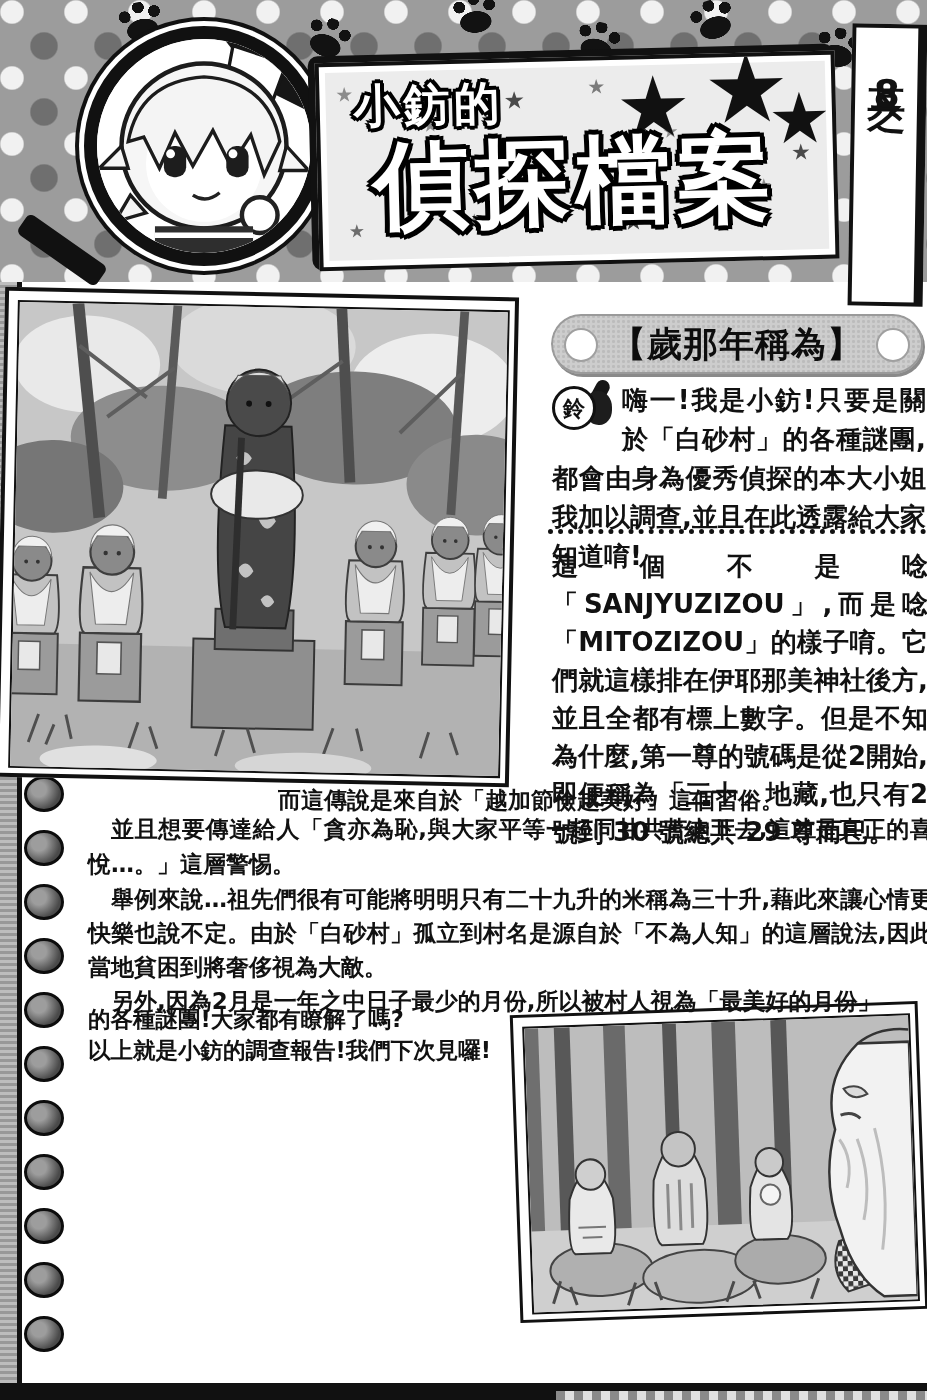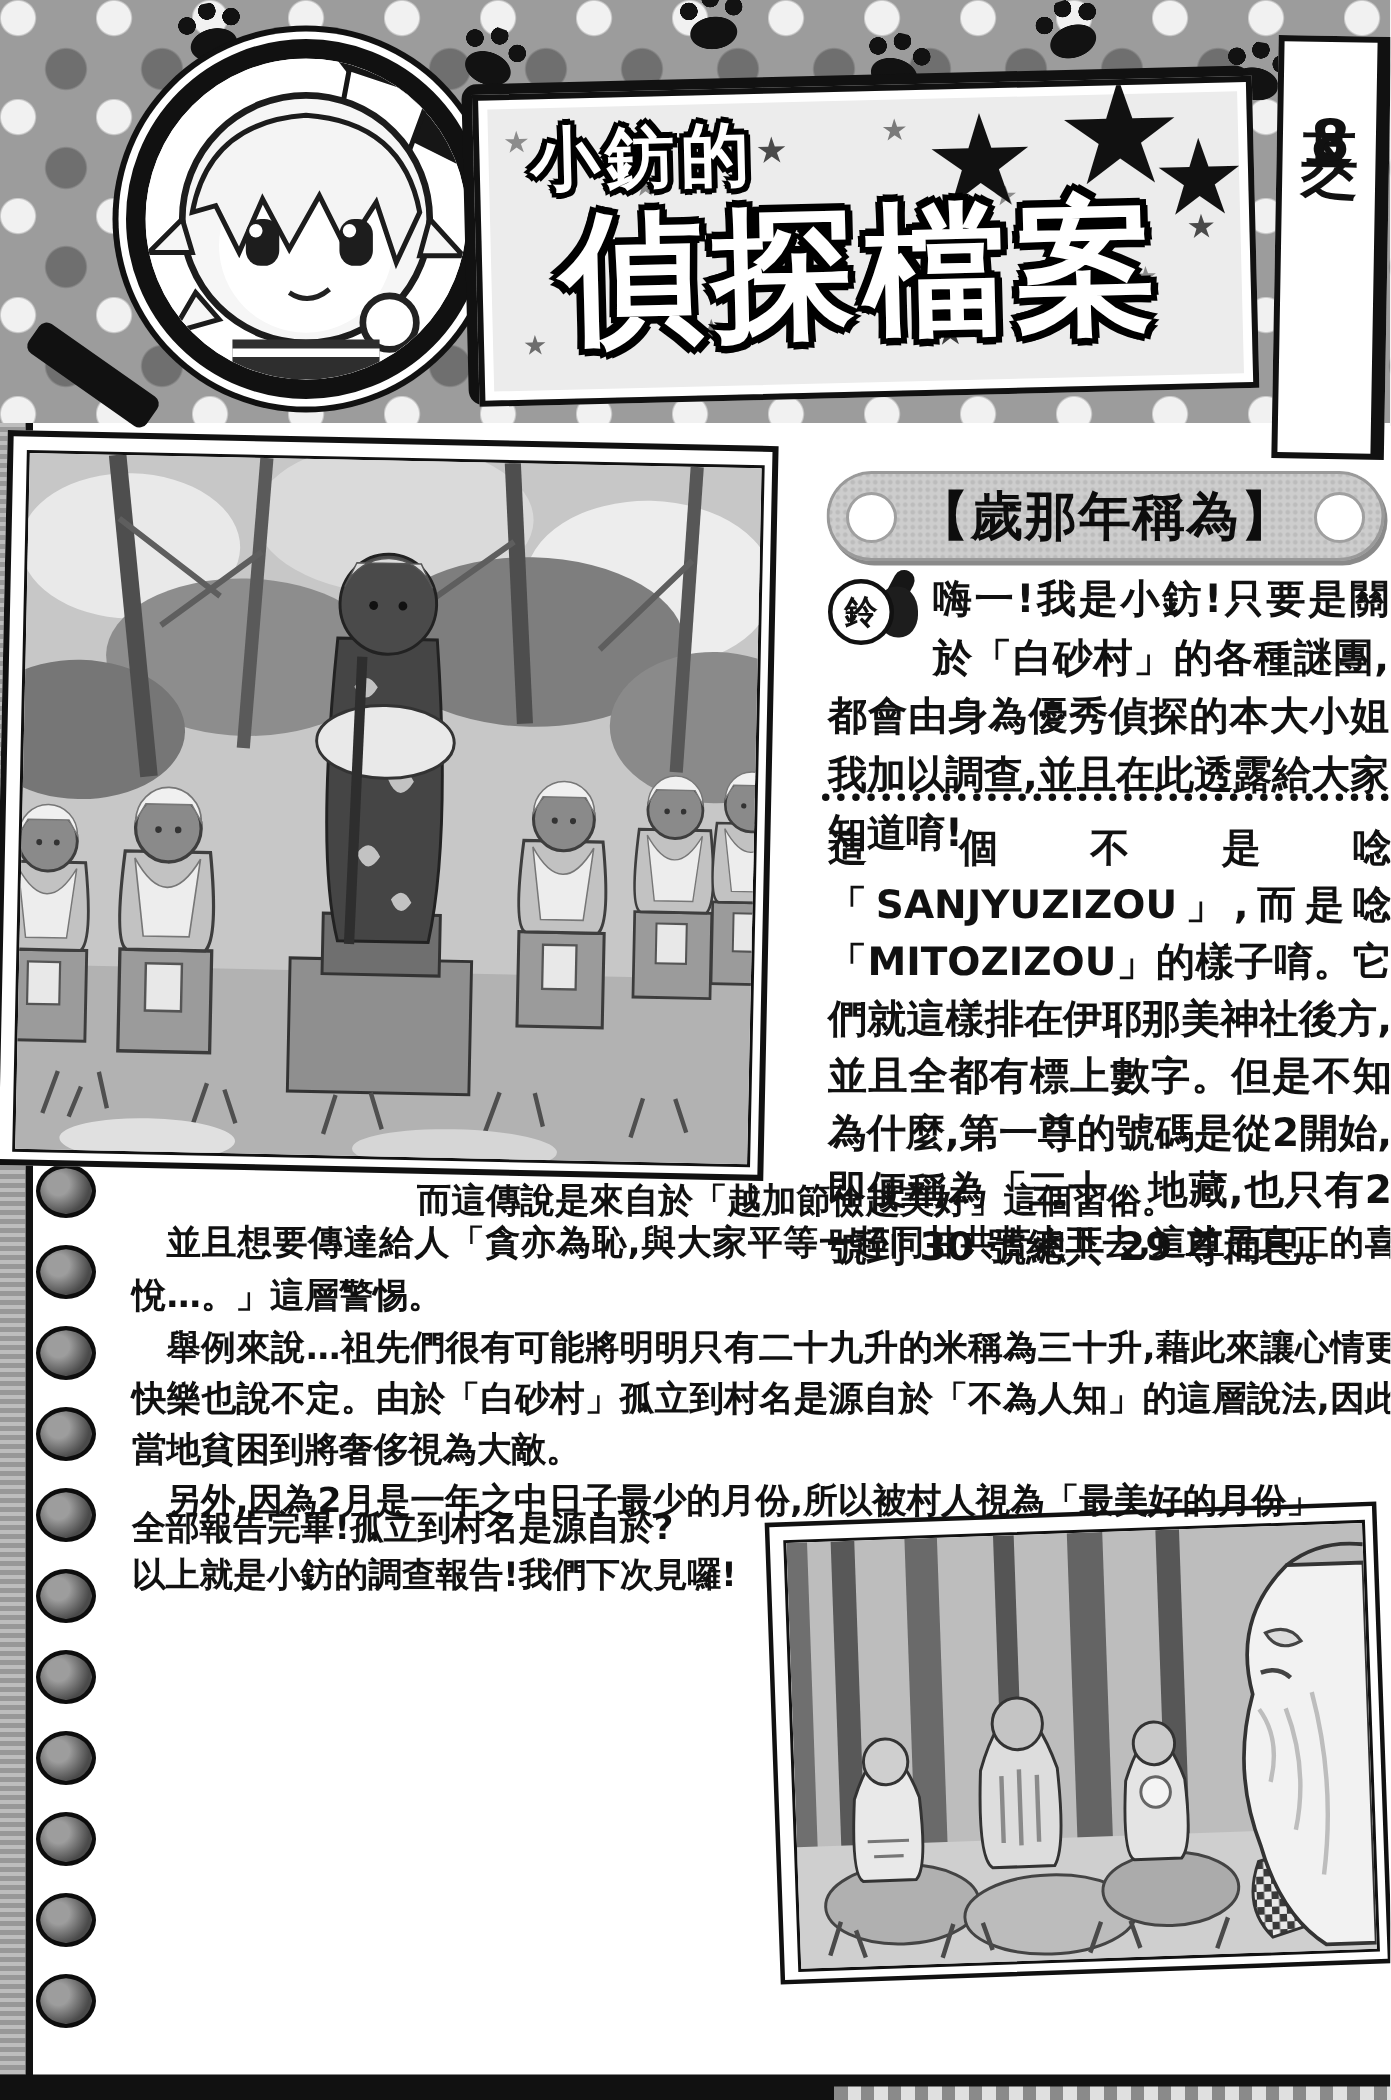--- a/index.html
+++ b/index.html
@@ -297,21 +297,21 @@
   <div class="dotted-sep"></div>
 
   <div class="txt reading-note">這個不是唸「SANJYUZIZOU」,而是唸「MITOZIZOU」的樣子唷。它們就這樣排在伊耶那美神社後方,並且全都有標上數字。但是不知為什麼,第一尊的號碼是從2開始,即便稱為「三十」地藏,也只有2號到 30 號總共 29 尊而已。</div>
 
   <div class="txt legend-line">而這傳說是來自於「越加節儉越美好」這個習俗。</div>
   <div class="txt wide-para moral-para">並且想要傳達給人「貪亦為恥,與大家平等一起同甘共苦走下去,這才是真正的喜悅…。」這層警惕。</div>
   <div class="txt wide-para example-para">舉例來說…祖先們很有可能將明明只有二十九升的米稱為三十升,藉此來讓心情更快樂也說不定。由於「白砂村」孤立到村名是源自於「不為人知」的這層說法,因此當地貧困到將奢侈視為大敵。</div>
   <div class="txt wide-para feb-lead">另外,因為2月是一年之中日子最少的月份,所以被村人視為「最美好的月份」</div>
 
   <div class="txt left-column">
-    <p class="closing">全部報告完畢!孤立到村名是源自於?</p>
+    <p class="closing">的各種謎團!大家都有瞭解了嗎?</p>
     <p class="closing">以上就是小鈁的調查報告!我們下次見囉!</p>
   </div>
 
   <div class="bottom-illustration-frame">
     <svg viewBox="0 0 390 280" preserveAspectRatio="none">
       <rect width="390" height="280" fill="#bdbdbd"></rect>
       <g>
         <rect x="30" y="0" width="16" height="210" fill="#585858"></rect>
         <rect x="80" y="0" width="22" height="215" fill="#6a6a6a"></rect>
         <rect x="140" y="0" width="14" height="205" fill="#555"></rect>

